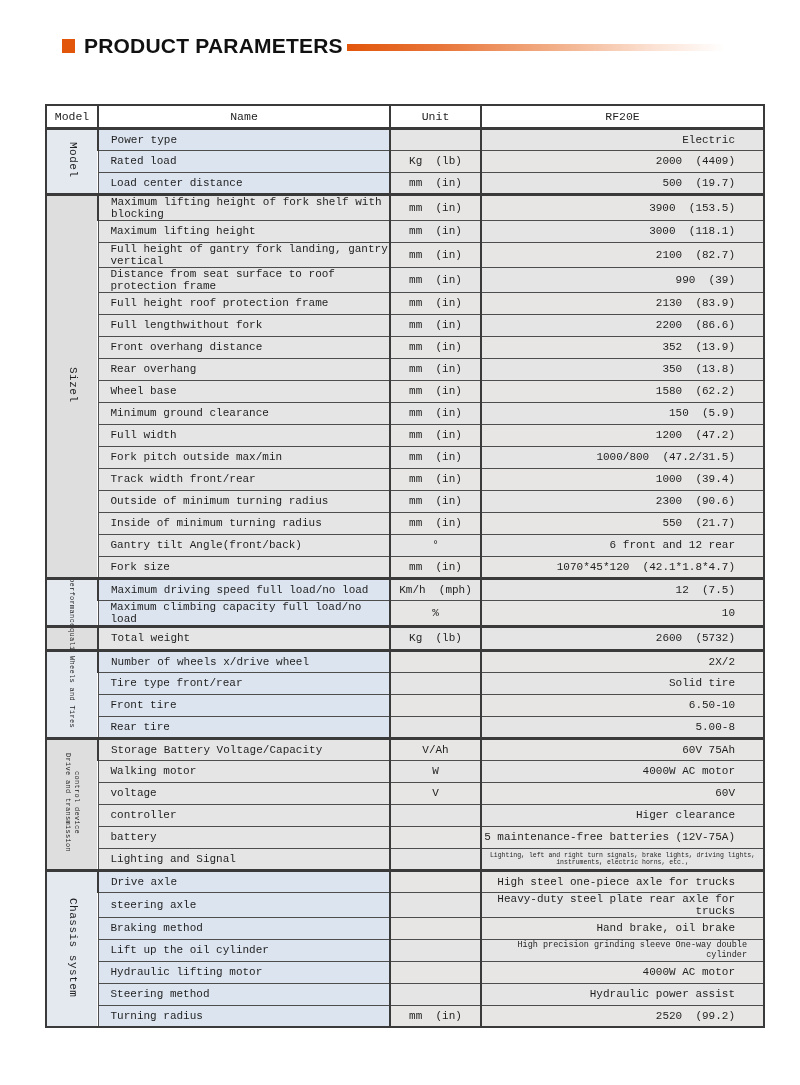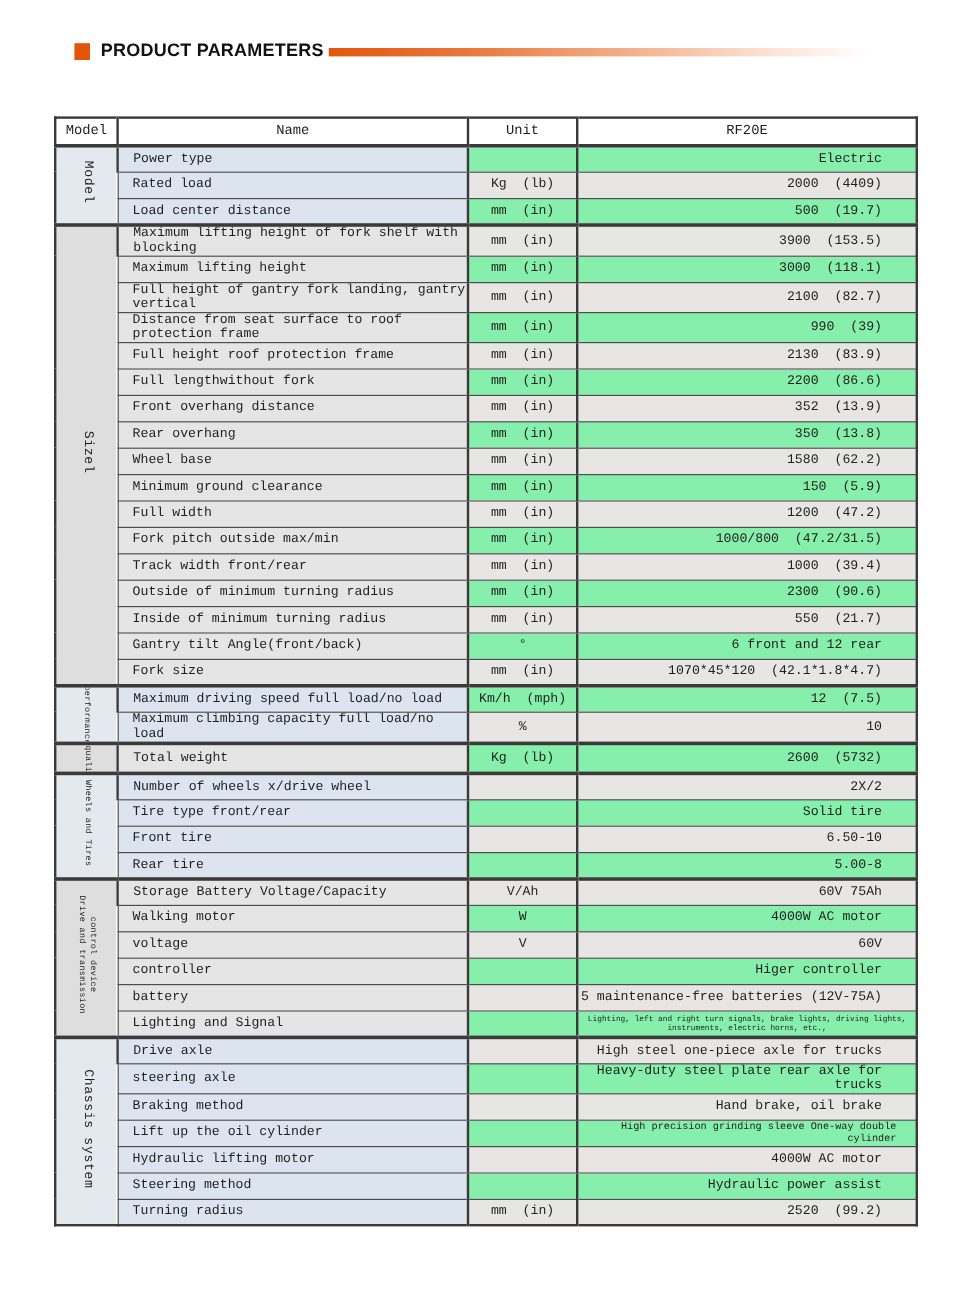--- a/index.html
+++ b/index.html
@@ -2,21 +2,21 @@
 <html><head>
 <meta charset="utf-8">
 <style>
   * { margin:0; padding:0; box-sizing:border-box; }
   html,body { width:800px; height:1085px; background:#ffffff; overflow:hidden;
     font-family:"Liberation Sans", sans-serif; color:#1f1f1f; }
 
   
   .title-row { display:flex; align-items:center; margin:34px 75px 0 62px; }
   .title-bullet { width:13px; height:14px; background:#e2560b; margin-right:9px; flex:0 0 auto; }
-  .title-text { font-size:15px; font-weight:bold; letter-spacing:0.2px; color:#111;
+  .title-text { font-size:21px; font-weight:bold; letter-spacing:0.2px; color:#111;
     white-space:nowrap; margin-right:4px; }
   .title-bar { flex:1 1 auto; height:7px; margin-top:2px;
     background:linear-gradient(90deg,#e2560b 0%,#e8763a 25%,#f2af88 55%,#fbe0d1 80%,#ffffff 100%); }
 
   
   table.params { border-collapse:collapse; table-layout:fixed;
     margin:46px 0 0 45px; width:718px; border:2px solid #3a3a3a;font-family:Liberation Mono, monospace; }
   col.c-group { width:52px; } col.c-name { width:292px; }
   col.c-unit { width:91px; } col.c-value { width:283px; }
 
@@ -35,21 +35,21 @@
   td.value-cell.tiny { font-size:6.5px; text-align:center; padding-right:4px; padding-left:4px; }
 
   
   td.group-cell { text-align:center; vertical-align:middle; }
   td.group-cell.tint-blue { background:#e4e9f0; }
   td.group-cell.tint-gray { background:#dedede; }
   td.name-cell.tint-blue { background:#dce4ef; }
   td.name-cell.tint-gray { background:#e5e5e5; }
 
   
-  tr.odd  td.unit-cell, tr.odd  td.value-cell { background:#86efac; }
+  tr.odd  td.unit-cell, tr.odd  td.value-cell { background:#e5e5e5; }
   tr.even td.unit-cell, tr.even td.value-cell { background:#e7e6e4; }
 
   .vlabel { writing-mode:vertical-rl; display:inline-block; line-height:1.25;
     max-height:100%; letter-spacing:0.5px; }
   .vlabel.small { font-size:7px; letter-spacing:0.3px; }
   .vlabel.two-line { writing-mode:vertical-lr; white-space:normal; max-height:120px; }
 </style>
 </head>
 <body>
 
@@ -227,21 +227,21 @@
         <td class="value-cell">4000W AC motor</td>
       </tr>
       <tr class="even">
         <td class="name-cell tint-gray">voltage</td>
         <td class="unit-cell">V</td>
         <td class="value-cell">60V</td>
       </tr>
       <tr class="odd">
         <td class="name-cell tint-gray">controller</td>
         <td class="unit-cell"></td>
-        <td class="value-cell">Higer controller</td>
+        <td class="value-cell">Higer clearance</td>
       </tr>
       <tr class="even">
         <td class="name-cell tint-gray">battery</td>
         <td class="unit-cell"></td>
         <td class="value-cell">5 maintenance-free batteries (12V-75A)</td>
       </tr>
       <tr class="odd">
         <td class="name-cell tint-gray">Lighting and Signal</td>
         <td class="unit-cell"></td>
         <td class="value-cell tiny">Lighting, left and right turn signals, brake lights, driving lights, instruments, electric horns, etc.,</td>

